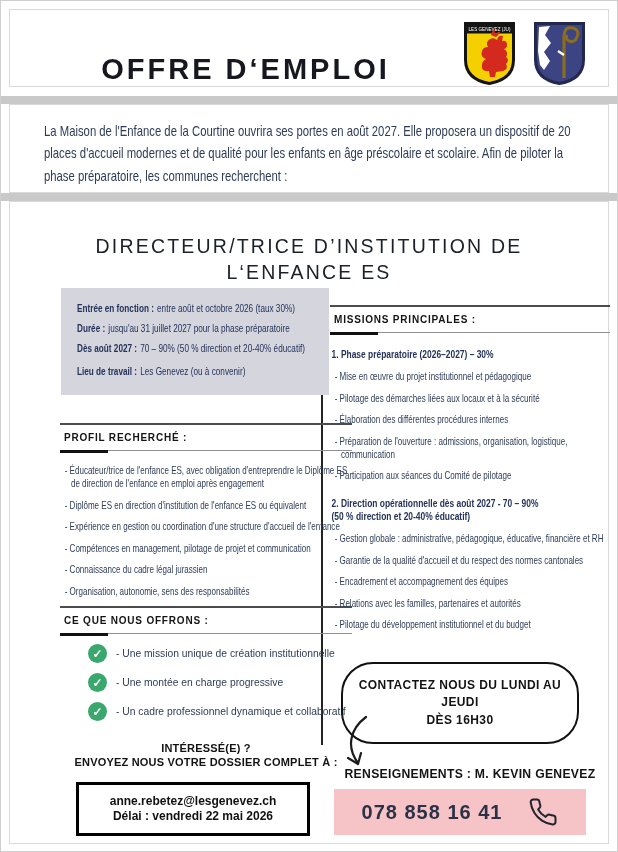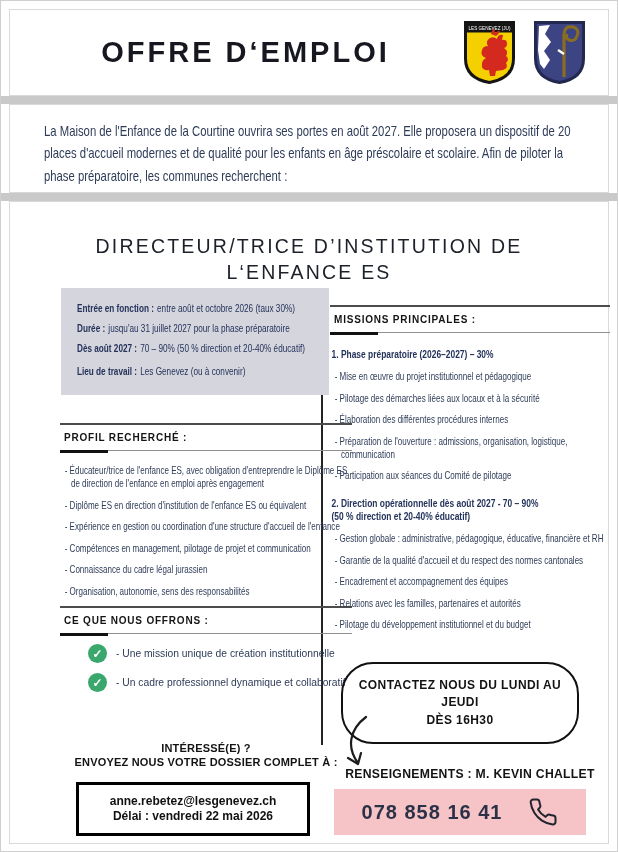--- a/index.html
+++ b/index.html
@@ -6,21 +6,21 @@
   html,body { background:#ffffff; }
   body { font-family:"Liberation Sans", sans-serif; }
   .page {
     position:relative; width:618px; height:852px; background:#fff;
     border:1px solid #cfcfcf; overflow:hidden;
   }
   .card { position:absolute; left:8px; right:8px; background:#fff; border:1px solid #d9d9d9; }
   .strip { position:absolute; left:0; right:0; height:8px; background:#c9c9c9; }
 
   
-  #header-card { top:8px; height:87px; display:flex; align-items:center; }
+  #header-card { top:8px; height:78px; display:flex; align-items:flex-end; }
   .header-title {
     flex:1; text-align:center; font-size:29px; font-weight:800;
     letter-spacing:3px; color:#17171f; padding-left:18px;
   }
   .crests { display:flex; gap:17px; margin-right:22px; align-items:center; }
 
   
   #intro-card { top:103px; height:89px; padding:15px 34px; }
   .intro-text { font-size:14.5px; line-height:1.55; color:#2e3c58; }
 
@@ -172,20 +172,24 @@
 
       <div class="sec-head" style="margin-top:6px;">CE QUE NOUS OFFRONS :</div>
 
       <div id="offers-list">
         <div class="offer-item">
           <span class="check"></span>
           <span class="offer-text">Une mission unique de création institutionnelle</span>
         </div>
         <div class="offer-item">
           <span class="check"></span>
+          <span class="offer-text">Une montée en charge progressive</span>
+        </div>
+        <div class="offer-item">
+          <span class="check"></span>
           <span class="offer-text">Un cadre professionnel dynamique et collaboratif</span>
         </div>
       </div>
 
       <div class="apply-head">
         <div>INTÉRESSÉ(E) ?</div>
         <div>ENVOYEZ NOUS VOTRE DOSSIER COMPLET À :</div>
       </div>
 
       <div class="email-box">
@@ -224,21 +228,21 @@
       <div class="pill">
         <div>CONTACTEZ NOUS DU LUNDI AU JEUDI</div>
         <div>DÈS 16H30</div>
       </div>
 
       <svg class="arrow-svg" width="40" height="56" viewBox="0 0 40 56">
         <path d="M22 2 C6 14 2 32 14 48" fill="none" stroke="#1c1c1c" stroke-width="2.2" stroke-linecap="round"></path>
         <path d="M4 43 L14 49 L17 38" fill="none" stroke="#1c1c1c" stroke-width="2.2" stroke-linecap="round" stroke-linejoin="round"></path>
       </svg>
 
-      <div class="rens">RENSEIGNEMENTS :  M. KEVIN CHALLET</div>
+      <div class="rens">RENSEIGNEMENTS :  M. KEVIN GENEVEZ</div>
 
       <div class="phone-box">
         <span class="phone-number">078 858 16 41</span>
         <svg width="30" height="30" viewBox="0 0 24 24">
           <path d="M22 16.92v3a2 2 0 0 1-2.18 2 19.79 19.79 0 0 1-8.63-3.07 19.5 19.5 0 0 1-6-6 19.79 19.79 0 0 1-3.07-8.67A2 2 0 0 1 4.11 2h3a2 2 0 0 1 2 1.72 12.84 12.84 0 0 0 .7 2.81 2 2 0 0 1-.45 2.11L8.09 9.91a16 16 0 0 0 6 6l1.27-1.27a2 2 0 0 1 2.11-.45 12.84 12.84 0 0 0 2.81.7A2 2 0 0 1 22 16.92z" fill="none" stroke="#20242e" stroke-width="1.6" stroke-linecap="round" stroke-linejoin="round"></path>
         </svg>
       </div>
 
     </div>
   </div>

